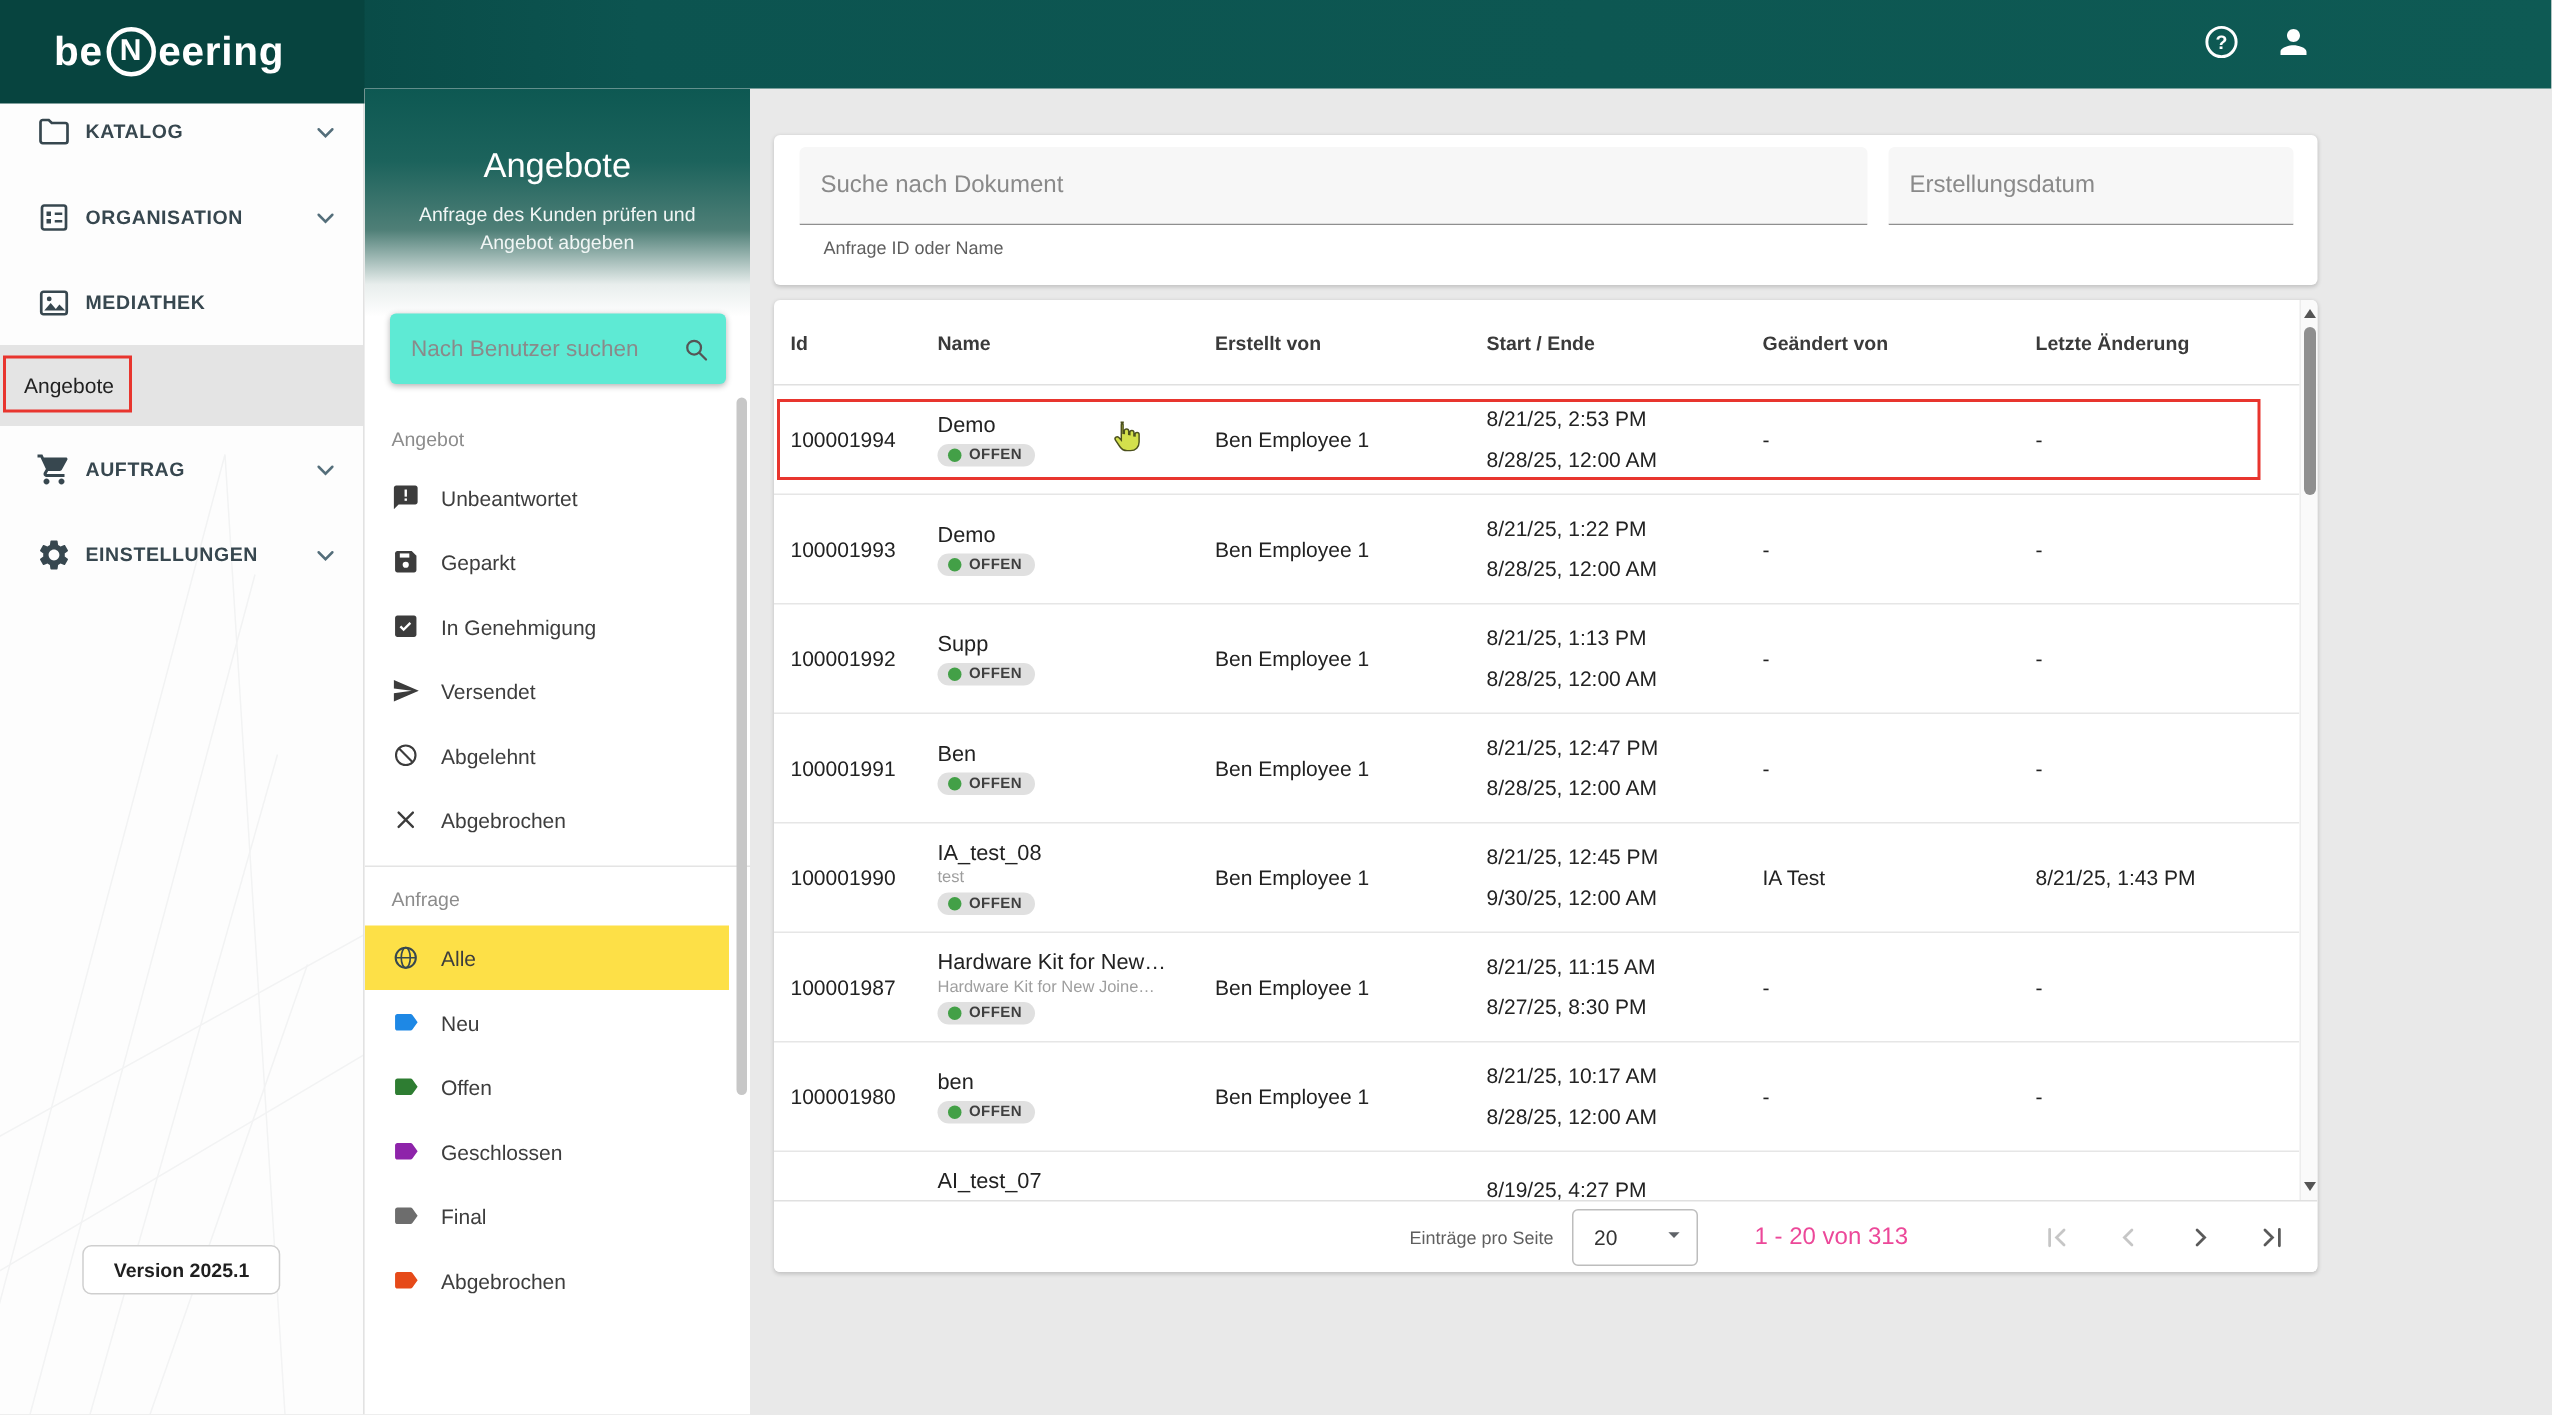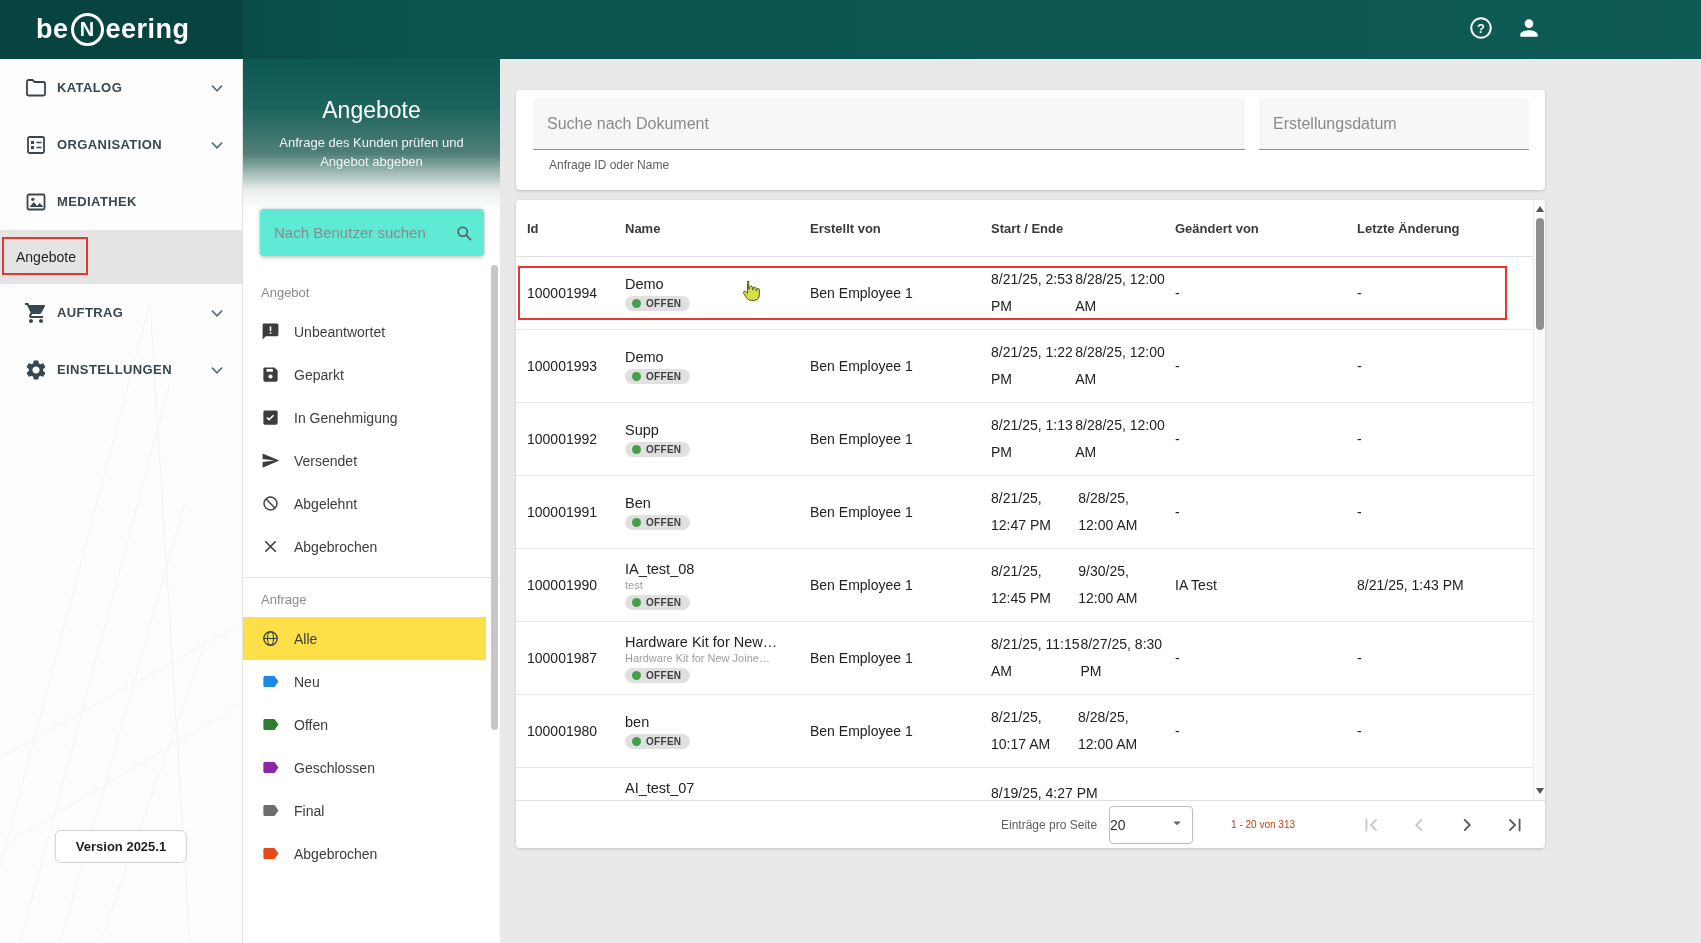--- a/index.html
+++ b/index.html
@@ -3,21 +3,21 @@
 <meta charset="utf-8">
 <style>
   * { margin:0; padding:0; box-sizing:border-box; }
   html,body { width:1701px; height:943px; }
   body { font-family:"Liberation Sans", sans-serif; background:#e9e9e9; overflow:hidden; position:relative; }
   .app { position:absolute; inset:0; }
 
   
   .topbar { position:absolute; left:0; top:0; width:1701px; height:59px;
             background:linear-gradient(90deg,#06413d 0,#0c5450 25%,#0e5a54 100%); z-index:20; }
-  .logo-block { position:absolute; left:0; top:0; width:243px; height:59px; background:#07443f;
+  .logo-block { position:absolute; left:0; top:0; width:243px; height:69px; background:#07443f;
                 display:flex; align-items:center; padding-left:36px; color:#fff; cursor:pointer; }
   .logo-prefix,.logo-suffix { font-size:27px; font-weight:bold; letter-spacing:.5px; }
   .logo-circled { display:inline-flex; align-items:center; justify-content:center; width:33px; height:33px;
                   border:3px solid #fff; border-radius:50%; font-size:20px; font-weight:bold; margin:0 2px; }
   .topbar-btn { position:absolute; top:14px; width:30px; height:30px; background:none; border:none;
                 color:#fff; cursor:pointer; display:flex; align-items:center; justify-content:center; }
   .help-btn { left:1466px; }
   .user-btn { left:1514px; }
 
   
@@ -81,43 +81,43 @@
   .trow { position:relative; height:73px; align-items:center; border-bottom:1px solid #e6e6e6;
           font-size:14px; color:#222; cursor:pointer; }
   .trow.partial-row { align-items:flex-start; padding-top:12px; }
   .td { padding-right:10px; }
   .td-name { display:flex; flex-direction:column; align-items:flex-start; gap:2px; }
   .row-name { font-size:14.5px; color:#222; }
   .row-sub { font-size:11px; color:#9e9e9e; }
   .status-badge { display:inline-flex; align-items:center; gap:5px; background:#e0e0e0; border-radius:9px;
                   padding:2px 9px 2px 7px; font-size:10px; font-weight:700; color:#3f3f3f; letter-spacing:.3px; margin-top:2px; }
   .status-dot { width:9px; height:9px; border-radius:50%; background:#43a047; }
-  .td-dates { display:flex; flex-direction:row; line-height:27px; }
+  .td-dates { display:flex; flex-direction:column; line-height:27px; }
   .highlighted-row::after { content:""; position:absolute; left:2px; right:26px; top:9px; bottom:9px;
                             border:2px solid #e8352e; pointer-events:none; }
 
   .table-scrollbar { position:absolute; right:0; top:0; width:12px; height:600px; background:#fafafa;
                      border-left:1px solid #ededed; }
   .sb-arrow { position:absolute; left:0; width:11px; height:14px; display:flex; align-items:center;
               justify-content:center; cursor:pointer; }
   .sb-up { top:2px; } .sb-down { bottom:2px; }
   .sb-up::before { content:""; border-left:4px solid transparent; border-right:4px solid transparent;
                    border-bottom:6px solid #555; }
   .sb-down::before { content:""; border-left:4px solid transparent; border-right:4px solid transparent;
                      border-top:6px solid #555; }
   .sb-thumb { position:absolute; left:2px; top:18px; width:8px; height:112px; background:#8f8f8f;
               border-radius:4px; cursor:pointer; }
 
   .tfoot { position:absolute; left:0; right:0; bottom:0; height:48px; background:#fff; border-top:1px solid #e0e0e0;
            display:flex; align-items:center; justify-content:flex-end; padding-right:18px; }
   .pp-label { font-size:12px; color:#5f5f5f; margin-right:12px; }
   .pp-select { display:flex; align-items:center; justify-content:space-between; width:84px; height:38px;
-               border:1px solid #bdbdbd; border-radius:4px; margin-right:38px; padding:0 6px 0 0;
+               border:1px solid #bdbdbd; border-radius:4px; margin-right:38px; padding:0 6px 0 14px;
                font-size:14px; color:#333; cursor:pointer; background:#fff; }
-  .pp-range { font-size:10px; color:#c2410c; margin-right:40px; }
+  .pp-range { font-size:16px; color:#ec4899; margin-right:63px; }
   .pg-btn { width:24px; height:24px; margin-left:24px; color:#5a5a5a; background:none; border:none;
             cursor:pointer; display:flex; align-items:center; justify-content:center; }
   .pg-btn.disabled { color:#c6c6c6; cursor:default; }
 
   .cursor-overlay { position:absolute; left:736px; top:278px; width:26px; height:26px; z-index:60; pointer-events:none; }
 </style>
 </head>
 <body>
 
 <div class="app">

